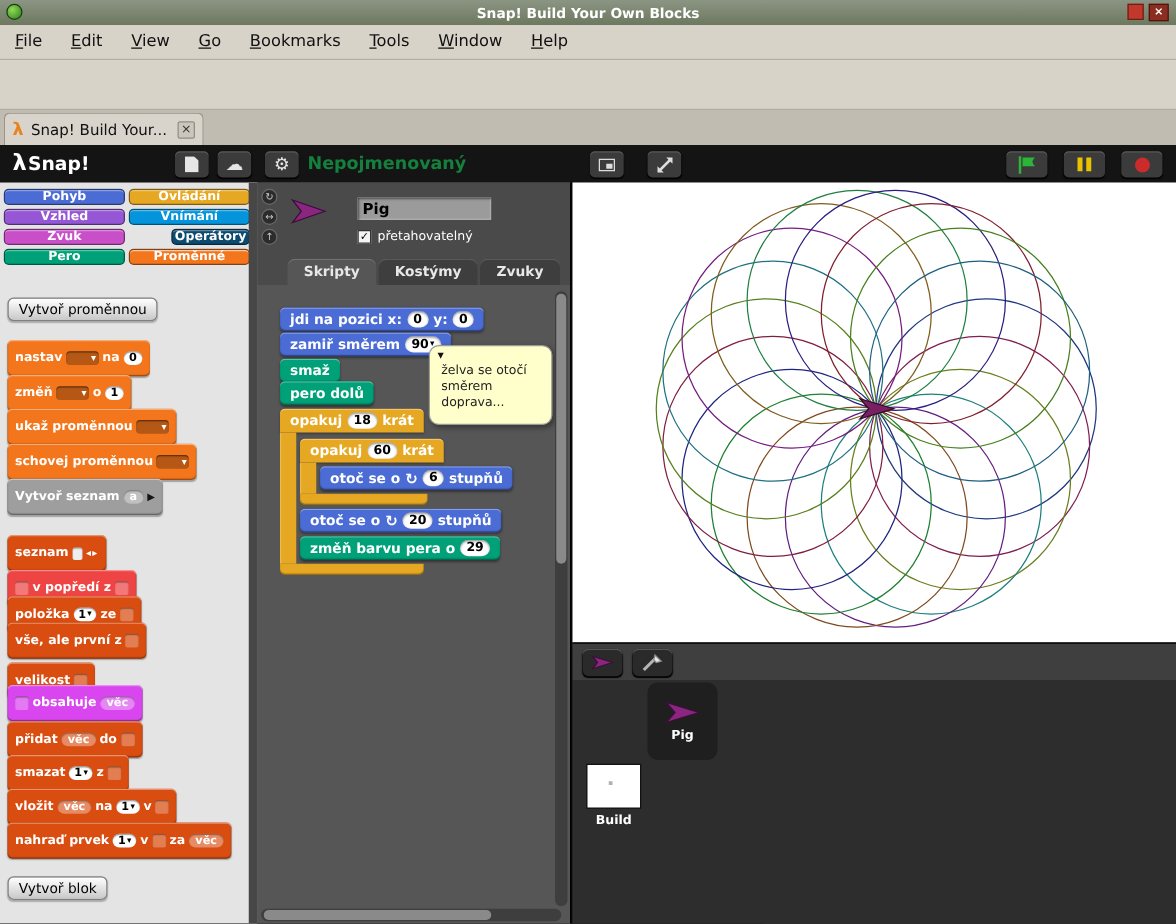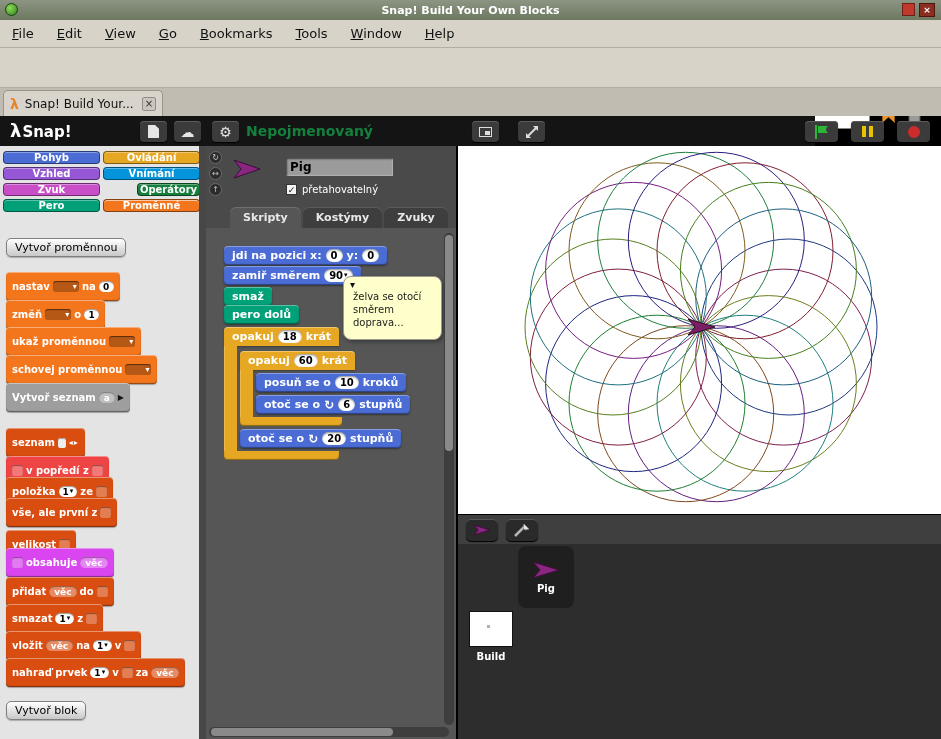--- a/index.html
+++ b/index.html
@@ -26,21 +26,21 @@
   .ddg{width:15px;height:15px;border-radius:50%;background:#de5833;margin-right:6px;position:relative}
   .ddg span{position:absolute;left:4px;top:3px;width:7px;height:7px;border-radius:50%;background:#fff}
   .search-text{font-size:13px;font-style:italic;color:#222}
   .bookmark{position:absolute;left:882px;top:57px;width:13px;height:18px;background:#e8962e;border:1px solid #9c5f12;clip-path:polygon(0 0,100% 0,100% 100%,50% 68%,0 100%)}
   .trash{position:absolute;left:905px;top:56px}
   .tabbar{position:absolute;left:0;top:88px;width:941px;height:28px;background:#c0bcb2}
   .tab-active{position:absolute;left:3px;top:2px;width:160px;height:26px;background:#d8d4cb;border:1px solid #9a958b;border-bottom:none;border-radius:5px 5px 0 0;display:flex;align-items:center;padding:0 6px;font-size:12px;color:#111}
   .tab-title{flex:1;white-space:nowrap;overflow:hidden}
   .tab-close{width:14px;height:14px;background:#cac6be;border:1px solid #918d84;border-radius:2px;font-size:10px;line-height:12px;text-align:center;color:#333}
   
-  .snaptb{position:absolute;left:0;top:116px;width:815px;height:30px;background:#141414}
+  .snaptb{position:absolute;left:0;top:116px;width:941px;height:30px;background:#141414}
   .logo{position:absolute;left:10px;top:4px;color:#fff;font-size:15px;font-weight:bold}
   .logo i{font-style:normal;font-size:18px;margin-right:1px}
   .tbtn{position:absolute;top:5px;width:27px;height:21px;background:#3b3b3b;border-radius:4px;box-shadow:inset 0 1px 0 #5c5c5c,0 1px 1px #000;display:flex;align-items:center;justify-content:center}
   .wide{width:33px}
   .page-ic{width:11px;height:13px;background:#e6e6e6;clip-path:polygon(0 0,64% 0,100% 28%,100% 100%,0 100%)}
   .glyph-ic{color:#e6e6e6;font-size:14px;line-height:1}
   .proj{position:absolute;left:246px;top:7px;color:#15803d;font-size:14px;font-weight:bold}
   .rect-ic{width:13px;height:10px;border:1px solid #ddd;position:relative}
   .rect-ic span{position:absolute;right:1px;bottom:1px;width:5px;height:4px;background:#ddd}
   .pause-ic{width:11px;height:11px;border-left:4px solid #e8c400;border-right:4px solid #e8c400}
@@ -202,21 +202,21 @@
       </span>
   </div>
 
   <div class="palette">
     <div class="cats">
       <div class="cat" style="background: rgb(74, 108, 212);">Pohyb</div>
       <div class="cat" style="background: rgb(230, 168, 34);">Ovládání</div>
       <div class="cat" style="background: rgb(149, 87, 214);">Vzhled</div>
       <div class="cat" style="background: rgb(4, 148, 220);">Vnímání</div>
       <div class="cat" style="background: rgb(201, 79, 201);">Zvuk</div>
-      <div class="cat" style="background: #15803d; margin-left: 34px;">Operátory</div>
+      <div class="cat" style="background: #0c4a6e; margin-left: 34px;">Operátory</div>
       <div class="cat" style="background: rgb(0, 161, 120);">Pero</div>
       <div class="cat" style="box-shadow: rgba(255, 255, 255, 0.6) 0px 1px 0px inset; background: rgb(243, 118, 29);">Proměnné</div>
     </div>
 
     <div class="pbutton" style="top:92px">Vytvoř proměnnou</div>
 
     <div class="pblock" style="top: 126px; background: rgb(243, 118, 29);">
       <span>nastav</span>
       <span class="slot-dd">
           <i class="dd">▾</i>
@@ -393,42 +393,41 @@
             <div class="cblock">
               <div class="chead" style="background: rgb(230, 168, 34);">
                 <span>opakuj</span>
                 <span class="soval">60</span>
                 <span>krát</span>
               </div>
               <div class="cbody">
                 <div class="cspine" style="background: rgb(230, 168, 34);"></div>
                 <div class="ccontent">
                   <div class="sblock" style="background: rgb(74, 108, 212);">
-                    <span>posuň se o</span>
-                    <span class="soval">10</span>
-                    <span>kroků</span>
-                  </div>
-                  <div class="sblock" style="background: rgb(74, 108, 212);">
                     <span>otoč se o</span>
                     <i class="cw">↻</i>
                     <span class="soval">6</span>
                     <span>stupňů</span>
                   </div>
                 </div>
               </div>
               <div class="cfoot" style="width: 102px; background: rgb(230, 168, 34);"></div>
             </div>
 
             <div class="sblock" style="background: rgb(74, 108, 212);">
               <span>otoč se o</span>
               <i class="cw">↻</i>
               <span class="soval">20</span>
               <span>stupňů</span>
             </div>
 
+            <div class="sblock" style="background: rgb(0, 161, 120);">
+              <span>změň barvu pera o</span>
+              <span class="soval">29</span>
+            </div>
 
           </div>
         </div>
         <div class="cfoot" style="width: 115px; background: rgb(230, 168, 34);"></div>
       </div>
 
       <div class="balloon">
         <i class="bdd">▾</i>
         <span>želva se otočí směrem doprava...</span>
       </div>

